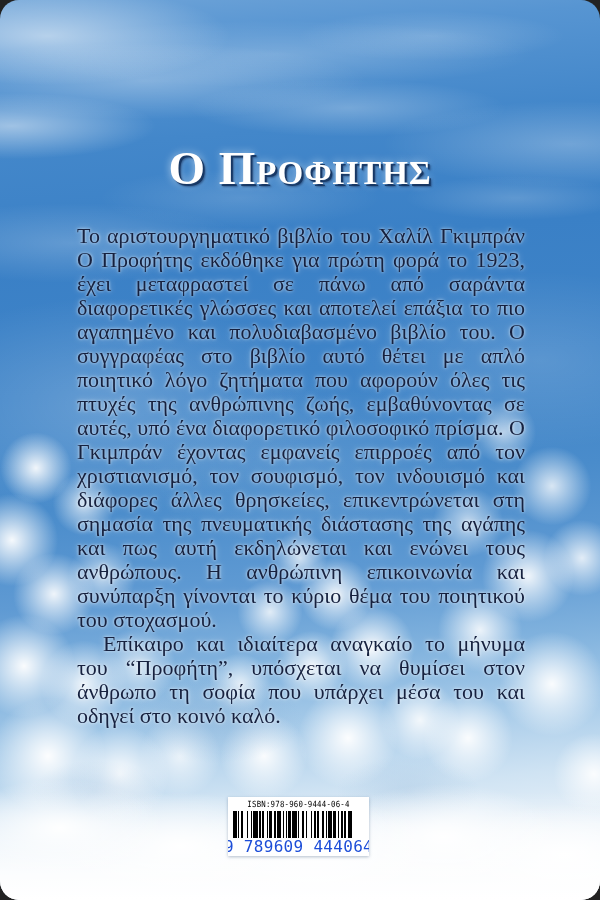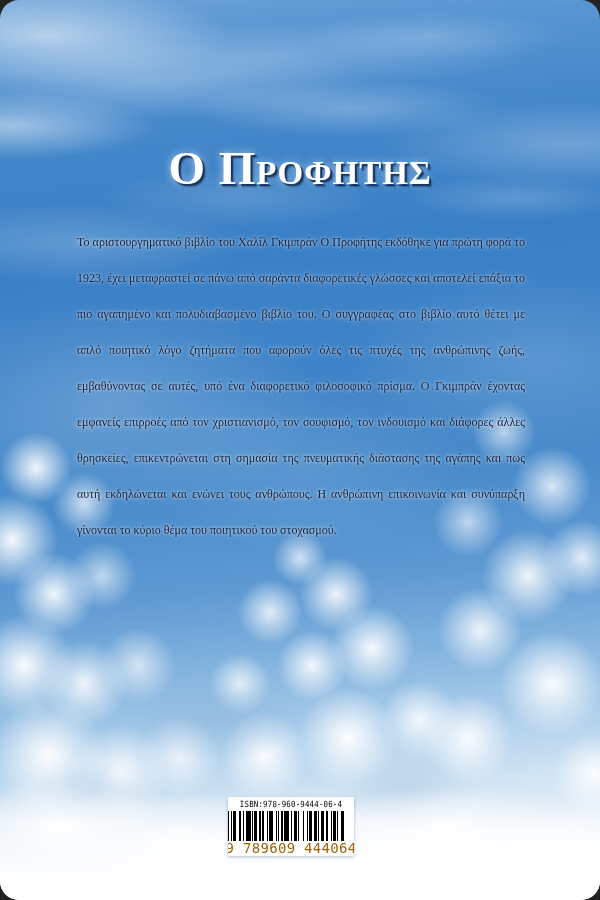--- a/index.html
+++ b/index.html
@@ -145,39 +145,39 @@
   }
 
   
 
   #blurb {
     position: absolute;
     left: 77px;
     top: 224px;
     width: 448px;
     color: #16213f;
-    font-size: 12px;
-    line-height: 36px;
+    font-size: 22px;
+    line-height: 24px;
     text-align: justify;
     text-justify: inter-word;
     text-shadow:
       0 0 3px rgba(255,255,255,.75),
       0 0 7px rgba(255,255,255,.45);
   }
 
   #blurb p { margin: 0; }
   #blurb p.indent { text-indent: 26px; }
 
   
 
   #barcode-block {
     position: absolute;
     left: 228px;
     top: 797px;
-    width: 126px;
+    width: 141px;
     height: 59px;
     background: #ffffff;
     box-shadow: 0 1px 3px rgba(40,70,110,.35);
     display: flex;
     flex-direction: column;
     align-items: center;
     overflow: hidden;
   }
 
   #isbn-text {
@@ -195,22 +195,22 @@
     height: 31px;
     margin-top: 2px;
     display: flex;
     align-items: flex-start;
   }
   #bars i { display: block; height: 100%; background: #000; }
   #bars i.g { background: transparent; }
 
   #ean-digits {
     font-family: "DejaVu Sans Mono", "Liberation Mono", monospace;
-    font-size: 14px;
-    color: #a16207;
+    font-size: 16px;
+    color: #1d4ed8;
     letter-spacing: .3px;
     margin-top: -1px;
     white-space: nowrap;
   }
 </style>
 </head>
 <body>
 
 <div id="cover">
 
@@ -219,20 +219,21 @@
   <div class="sky-layer cloud-left"></div>
   <div class="sky-layer cloud-center"></div>
   <div class="sky-layer cloud-right"></div>
   <div class="sky-layer cloud-shade"></div>
   <div class="sky-layer cloud-base"></div>
 
   <h1 id="title">Ο Προφητησ</h1>
 
   <div id="blurb">
     <p>Το αριστουργηματικό βιβλίο του Χαλίλ Γκιμπράν Ο Προφήτης εκδόθηκε για πρώτη φορά το 1923, έχει μεταφραστεί σε πάνω από σαράντα διαφορετικές γλώσσες και αποτελεί επάξια το πιο αγαπημένο και πολυδιαβασμένο βιβλίο του. Ο συγγραφέας στο βιβλίο αυτό θέτει με απλό ποιητικό λόγο ζητήματα που αφορούν όλες τις πτυχές της ανθρώπινης ζωής, εμβαθύνοντας σε αυτές, υπό ένα διαφορετικό φιλοσοφικό πρίσμα. Ο Γκιμπράν έχοντας εμφανείς  επιρροές από τον χριστιανισμό, τον σουφισμό, τον ινδουισμό και διάφορες άλλες θρησκείες, επικεντρώνεται στη σημασία της πνευματικής διάστασης της αγάπης και πως αυτή εκδηλώνεται και ενώνει τους ανθρώπους. Η ανθρώπινη επικοινωνία και συνύπαρξη γίνονται το κύριο θέμα του ποιητικού του στοχασμού.</p>
+    <p class="indent">Επίκαιρο και ιδιαίτερα αναγκαίο  το μήνυμα του “Προφήτη”, υπόσχεται να θυμίσει στον άνθρωπο τη σοφία που υπάρχει μέσα του και οδηγεί στο κοινό καλό.</p>
   </div>
 
   <div id="barcode-block">
     <div id="isbn-text">ISBN:978-960-9444-06-4</div>
     <div id="bars">
         <i style="width: 3.75px;"></i>
         <i class="g" style="width: 1.25px;"></i>
         <i style="width: 1.25px;"></i>
         <i class="g" style="width: 1.25px;"></i>
         <i style="width: 2.5px;"></i>

